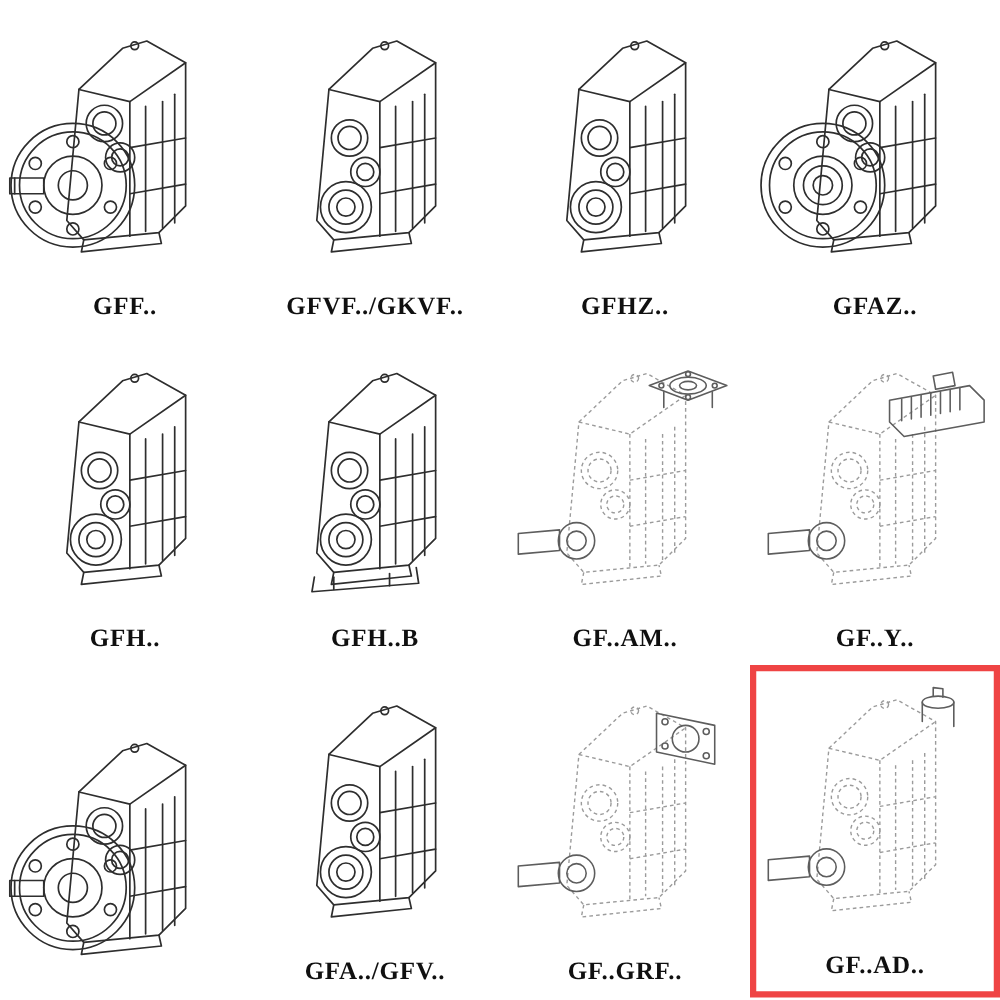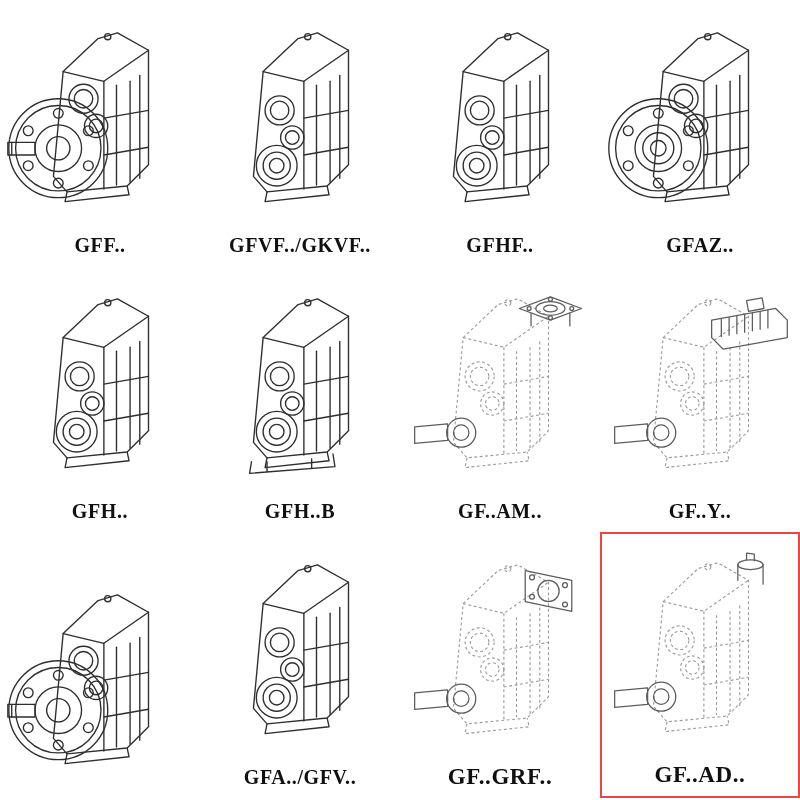--- a/index.html
+++ b/index.html
@@ -7,28 +7,28 @@
   .grid{
     display:grid;
     grid-template-columns:repeat(4,200px);
     grid-template-rows:repeat(3,266px);
     width:800px;height:798px;
   }
   .cell{
     display:flex;flex-direction:column;align-items:center;justify-content:flex-end;
     padding-bottom:6px;box-sizing:border-box;overflow:hidden;
   }
-  .cell.boxed{border:2px solid #ef4444;}
+  .cell.boxed{border:5px solid #ef4444;}
   svg.draw{width:194px;height:214px;flex:0 0 auto;}
   figure{margin:0;display:contents;}
   figcaption{
     font-weight:700;font-size:20px;color:#101010;letter-spacing:.6px;
     height:30px;line-height:30px;text-align:center;white-space:nowrap;
   }
-  .big figcaption{font-size:23px;}
+  .big figcaption{font-size:20px;}
   
   .s{stroke:#2e2e2e;fill:none;stroke-width:1.4;stroke-linejoin:round;stroke-linecap:round;}
   .d{stroke:#9b9b9b;fill:none;stroke-width:1.15;stroke-dasharray:3 2.6;stroke-linejoin:round;}
   .sd{stroke:#5d5d5d;fill:none;stroke-width:1.3;stroke-linejoin:round;stroke-linecap:round;}
 </style>
 </head>
 <body>
 
 <svg width="0" height="0" style="position:absolute" aria-hidden="true">
   <defs>
@@ -137,21 +137,21 @@
     </svg>
     <figcaption>GFVF../GKVF..</figcaption>
   </div></figure>
 
   <figure><div class="cell">
     <svg class="draw" viewBox="0 0 200 210">
       <use href="#p-body" class="s"></use>
       <use href="#p-bores" class="s"></use>
       <use href="#p-boss" class="s"></use>
     </svg>
-    <figcaption>GFHF..</figcaption>
+    <figcaption>GFHZ..</figcaption>
   </div></figure>
 
   <figure><div class="cell">
     <svg class="draw" viewBox="0 0 200 210">
       <use href="#p-body" class="s"></use>
       <use href="#p-bores" class="s" transform="translate(4,-12)"></use>
       <use href="#p-flange-h" class="s"></use>
     </svg>
     <figcaption>GFAZ..</figcaption>
   </div></figure>

